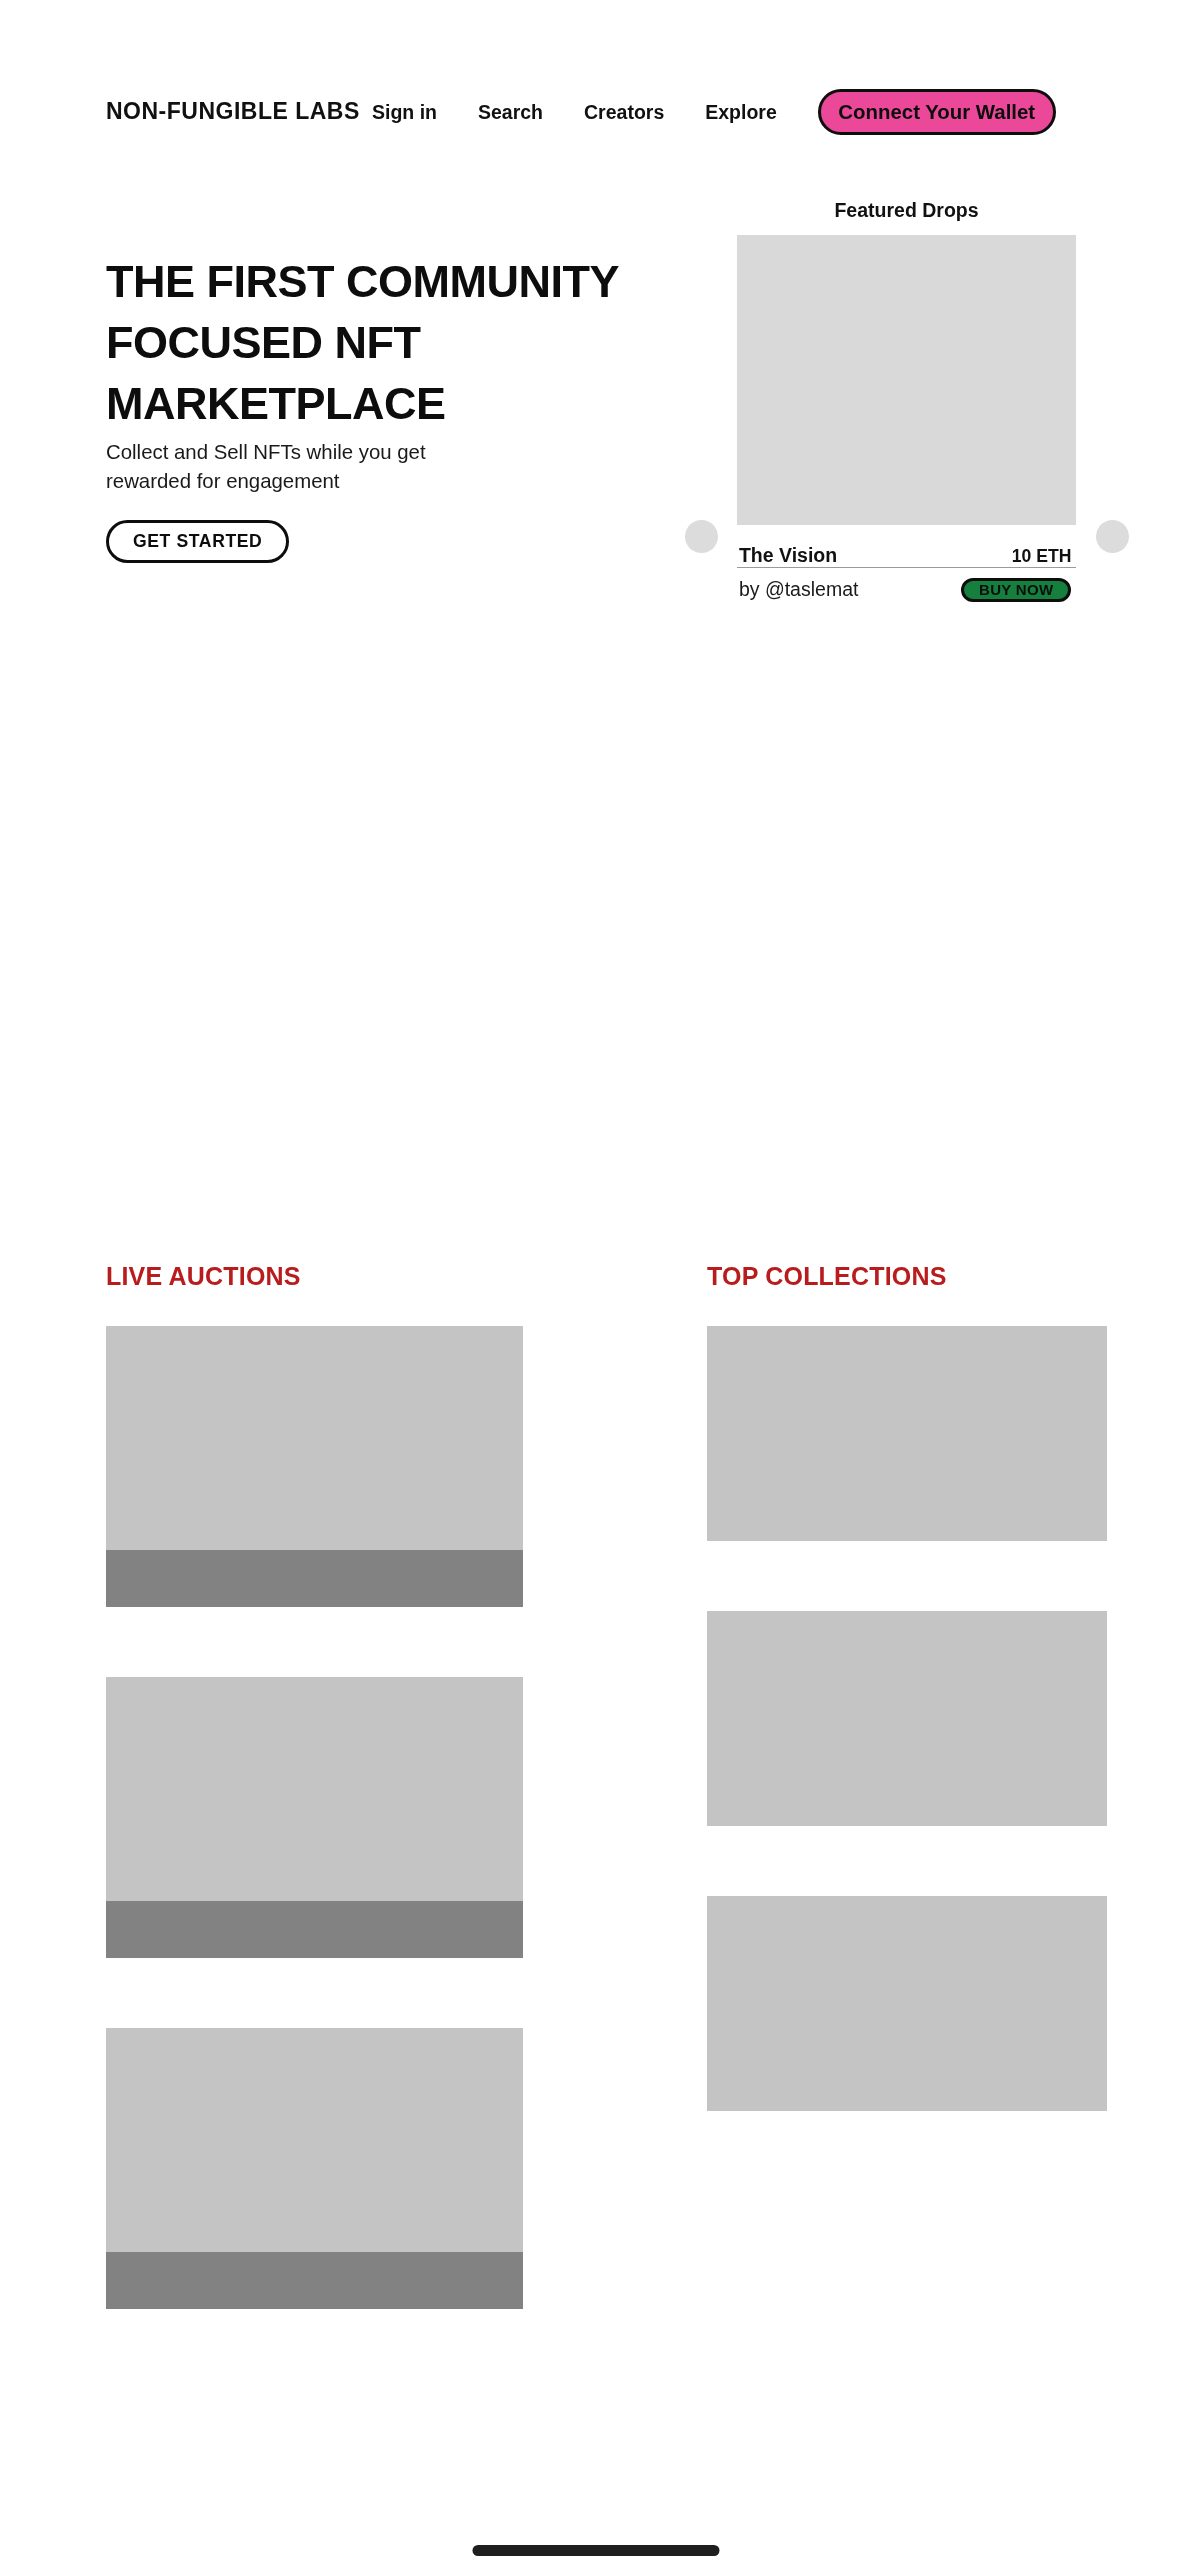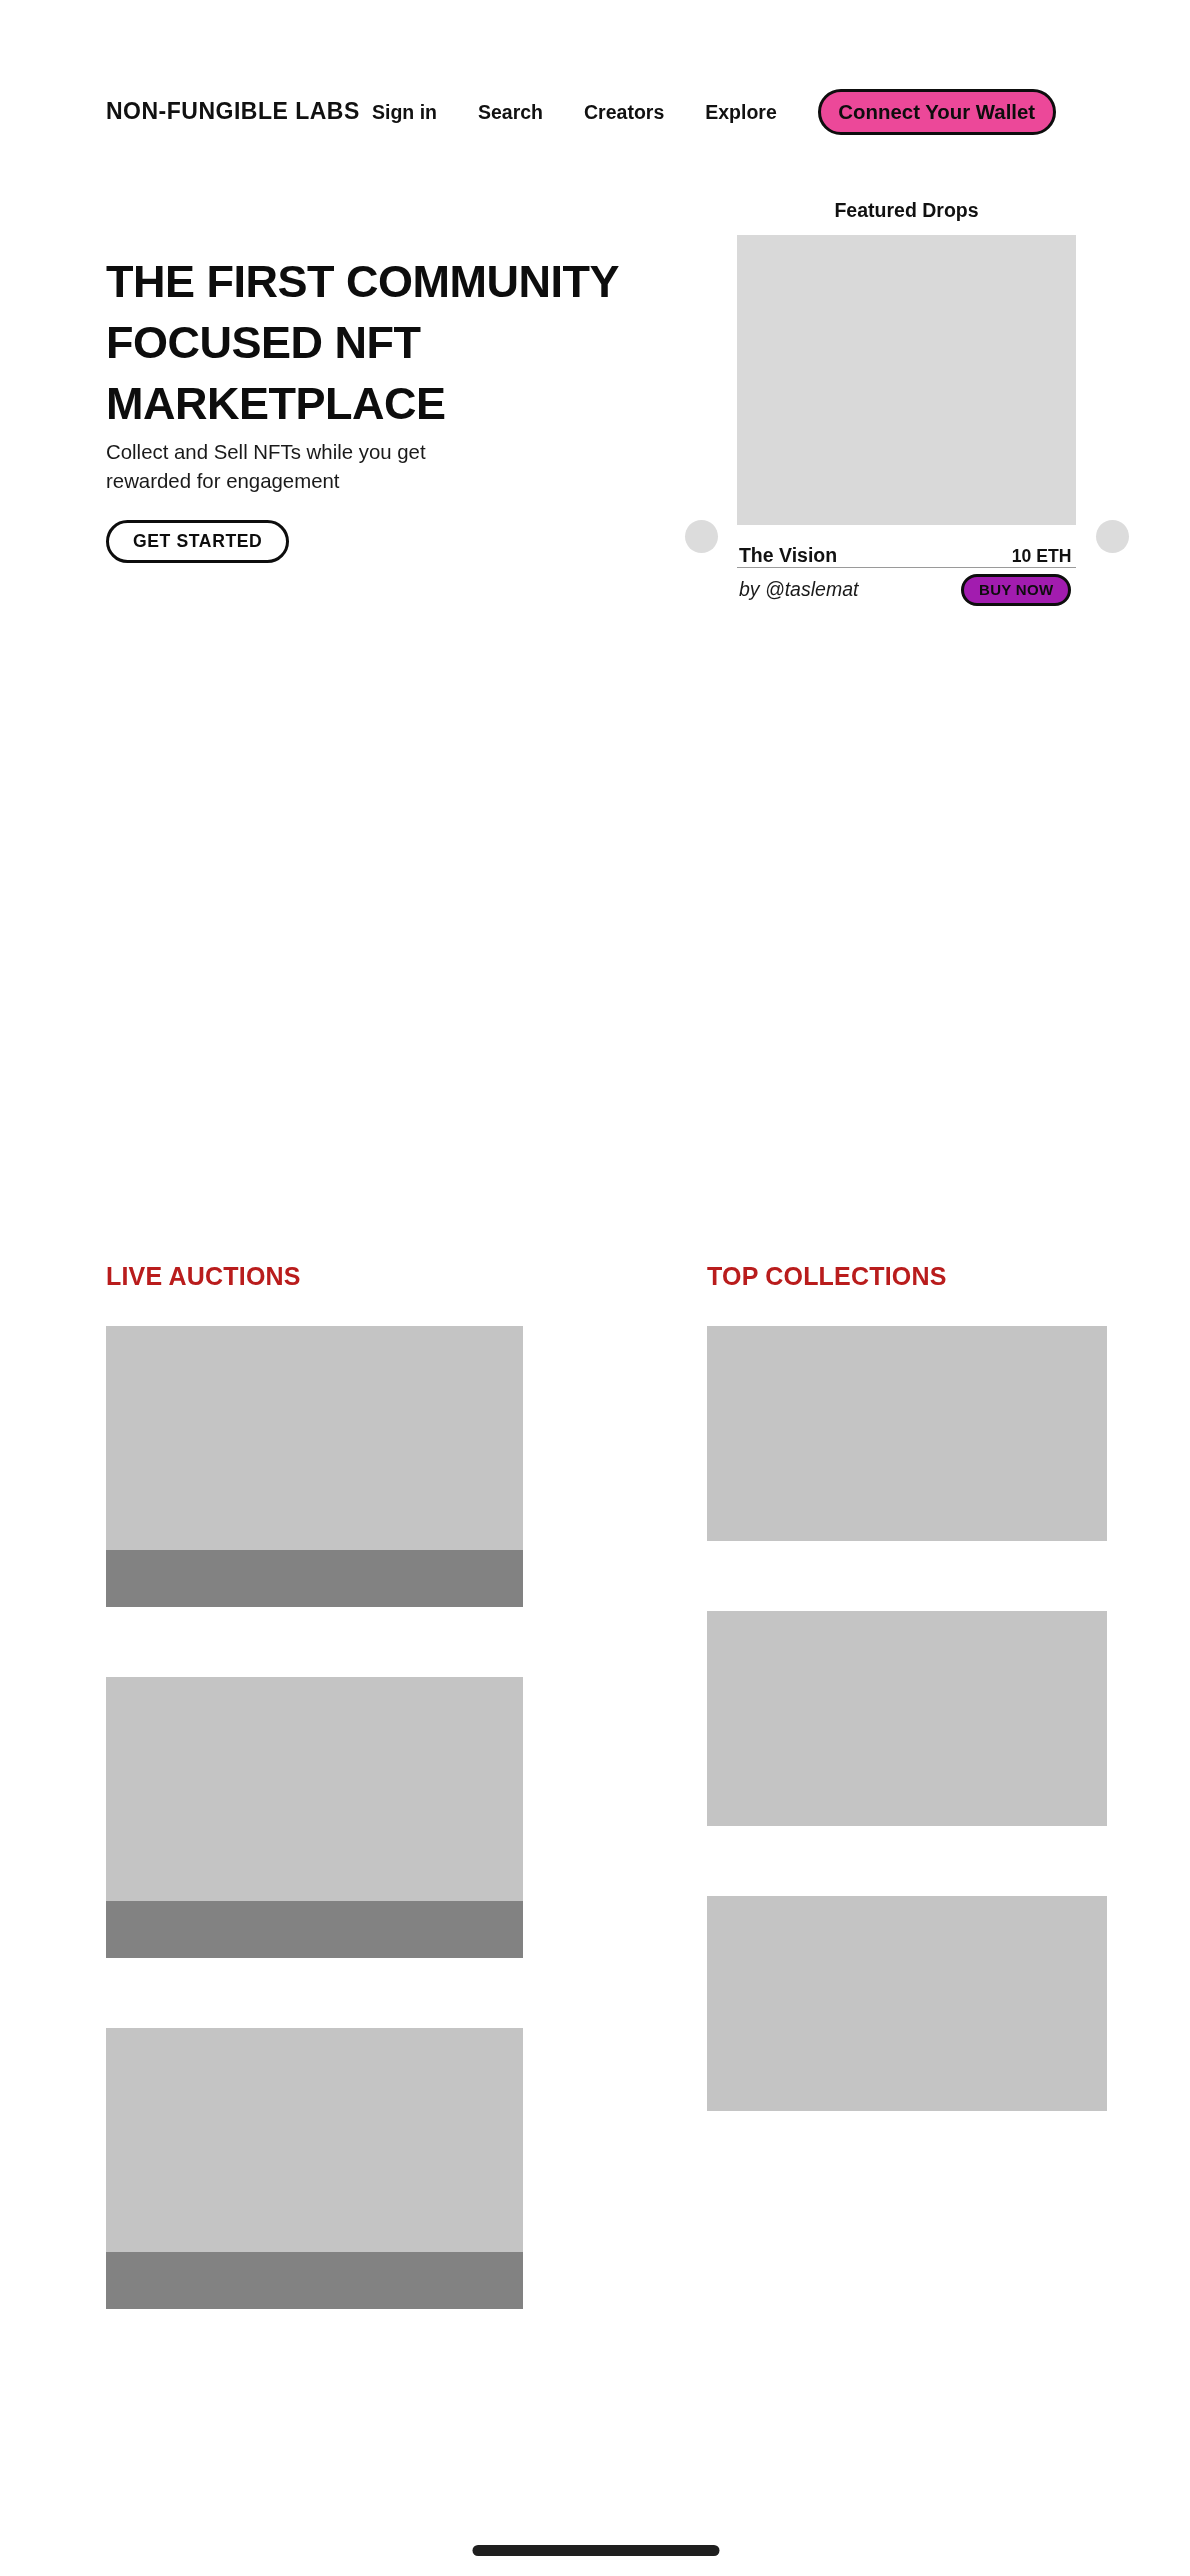--- a/index.html
+++ b/index.html
@@ -185,32 +185,31 @@
     align-items: center;
     justify-content: space-between;
     height: 43px;
     padding: 0 4.6px 0 1.9px;
   }
 
   .drop-author {
     font-size: 19.5px;
     font-weight: 400;
     color: #1a1a1a;
-    font-style: italic;
   }
 
   .buy-now {
     display: inline-flex;
     align-items: center;
     justify-content: center;
-    height: 32px;
+    height: 24px;
     padding: 7px 15px;
     border: 3.7px solid #0d0d0d;
     border-radius: 16.7px;
-    background: #a21caf;
+    background: #15803d;
     font-size: 15px;
     font-weight: 700;
     letter-spacing: 0.3px;
     color: #0d0d0d;
     white-space: nowrap;
     cursor: pointer;
   }
 
   .carousel-arrow {
     position: absolute;

